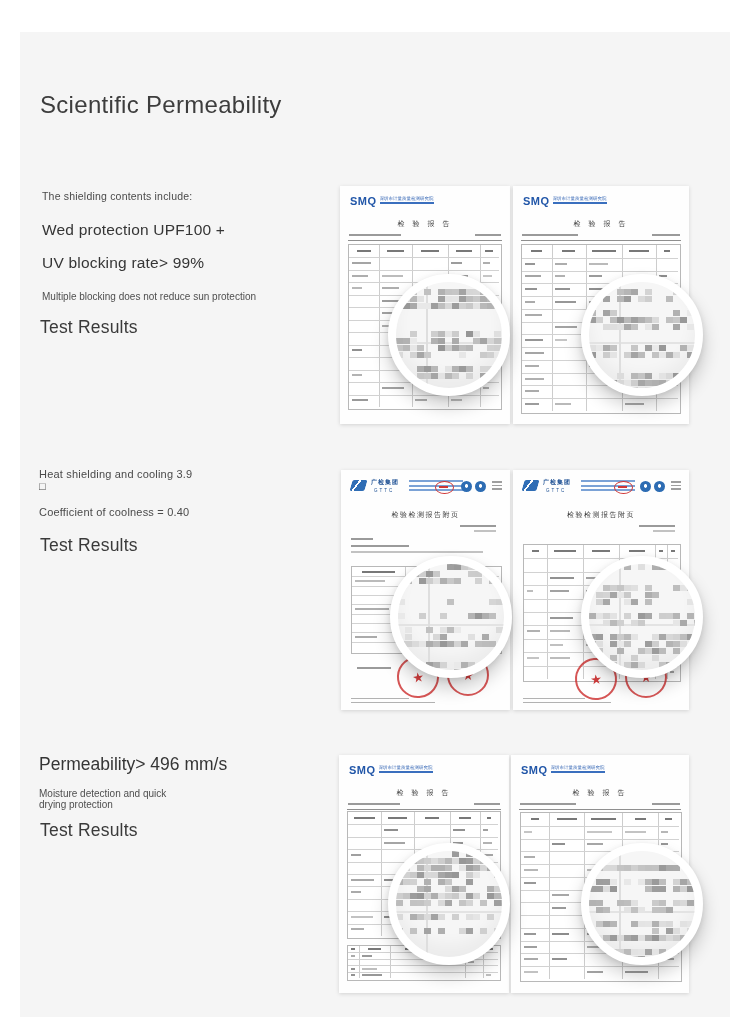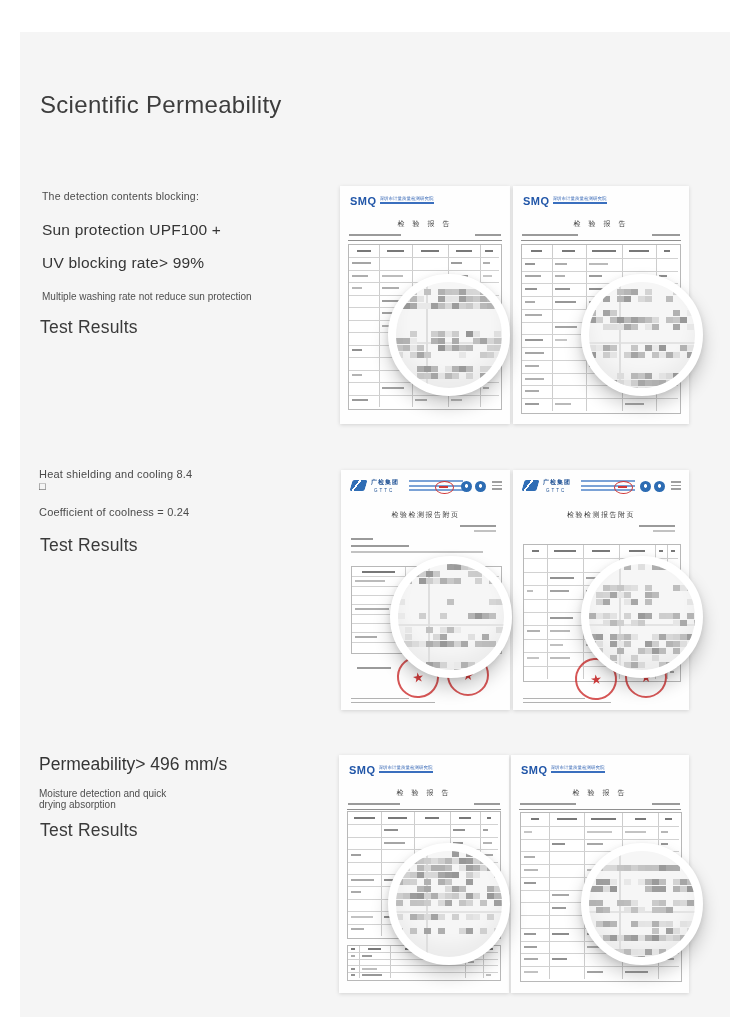--- a/index.html
+++ b/index.html
@@ -59,24 +59,24 @@
   .foot-lines{position:absolute;left:10px;bottom:7px}
   .foot-lines i{display:block;height:1.5px;background:#b2b2b2;margin-top:2.5px}
 </style>
 </head>
 <body>
 
 <div class="card"></div>
 
 <div class="abs h-title" style="left:40px;top:91px">Scientific Permeability</div>
 
-<div class="abs small" style="left:42px;top:190px">The detection contents blocking:</div>
-<div class="abs headline" style="left:42px;top:221px">Sun protection UPF100 +</div>
+<div class="abs small" style="left:42px;top:190px">The shielding contents include:</div>
+<div class="abs headline" style="left:42px;top:221px">Wed protection UPF100 +</div>
 <div class="abs headline" style="left:42px;top:254px">UV blocking rate&gt; 99%</div>
-<div class="abs tiny" style="left:42px;top:291px">Multiple washing rate not reduce sun protection</div>
+<div class="abs tiny" style="left:42px;top:291px">Multiple blocking does not reduce sun protection</div>
 <div class="abs results" style="left:40px;top:317px">Test Results</div>
 
 <div class="cert" style="left:340px;top:186px;width:170px;height:238px">
   <div class="smq-head">
     <span class="smq-mark">SMQ</span><span class="smq-cn">深圳市计量质量检测研究院</span>
   </div>
   <div class="doc-title">检 验 报 告</div>
   <div class="meta">
       <i class="bar" style="width:52px"></i>
       <i class="bar" style="width:26px"></i>
@@ -414,22 +414,22 @@
         <i style="left: 70px; top: 105px; width: 7px; height: 6px; background: rgb(217, 217, 217);"></i>
         <i style="left: 77px; top: 105px; width: 7px; height: 6px; background: rgb(177, 177, 177);"></i>
         <i style="left: 84px; top: 105px; width: 7px; height: 6px; background: rgb(163, 163, 163);"></i>
         <i style="left: 91px; top: 105px; width: 7px; height: 6px; background: rgb(184, 184, 184);"></i>
         <i style="left: 98px; top: 105px; width: 7px; height: 6px; background: rgb(178, 178, 178);"></i>
         <i style="left: 105px; top: 105px; width: 7px; height: 6px; background: rgb(150, 150, 150);"></i>
       </div>
     </div>
 </div>
 
-<div class="abs small" style="left:39px;top:468px;font-size:11px"><span>Heat shielding and cooling 8.4</span><br><span>□</span></div>
-<div class="abs small" style="left:39px;top:506px;font-size:11px">Coefficient of coolness = 0.24</div>
+<div class="abs small" style="left:39px;top:468px;font-size:11px"><span>Heat shielding and cooling 3.9</span><br><span>□</span></div>
+<div class="abs small" style="left:39px;top:506px;font-size:11px">Coefficient of coolness = 0.40</div>
 <div class="abs results" style="left:40px;top:535px">Test Results</div>
 
 <div class="cert" style="left:341px;top:470px;width:169px;height:240px">
   <div class="gtc-head">
     <span class="gtc-mark"></span>
     <span class="gtc-name">广检集团</span>
     <span class="gtc-sub">GTTC</span>
     <span class="gtc-lines">
         <i></i>
         <i></i>
@@ -758,21 +758,21 @@
         <i style="left: 84px; top: 98px; width: 7px; height: 6px; background: rgb(152, 152, 152);"></i>
         <i style="left: 91px; top: 98px; width: 7px; height: 6px; background: rgb(205, 205, 205);"></i>
         <i style="left: 98px; top: 98px; width: 7px; height: 6px; background: rgb(193, 193, 193);"></i>
         <i style="left: 105px; top: 98px; width: 7px; height: 6px; background: rgb(156, 156, 156);"></i>
       </div>
     </div>
 </div>
 
 <div class="abs" style="left:39px;top:754px;font-size:17.5px;color:#353535">Permeability&gt; 496 mm/s</div>
 <div class="abs tiny" style="left:39px;top:788px">Moisture detection and quick</div>
-<div class="abs tiny" style="left:39px;top:799px">drying absorption</div>
+<div class="abs tiny" style="left:39px;top:799px">drying protection</div>
 <div class="abs results" style="left:40px;top:820px">Test Results</div>
 
 <div class="cert" style="left:339px;top:755px;width:170px;height:238px">
   <div class="smq-head">
     <span class="smq-mark">SMQ</span><span class="smq-cn">深圳市计量质量检测研究院</span>
   </div>
   <div class="doc-title">检 验 报 告</div>
   <div class="meta">
       <i class="bar" style="width:52px"></i>
       <i class="bar" style="width:26px"></i>

